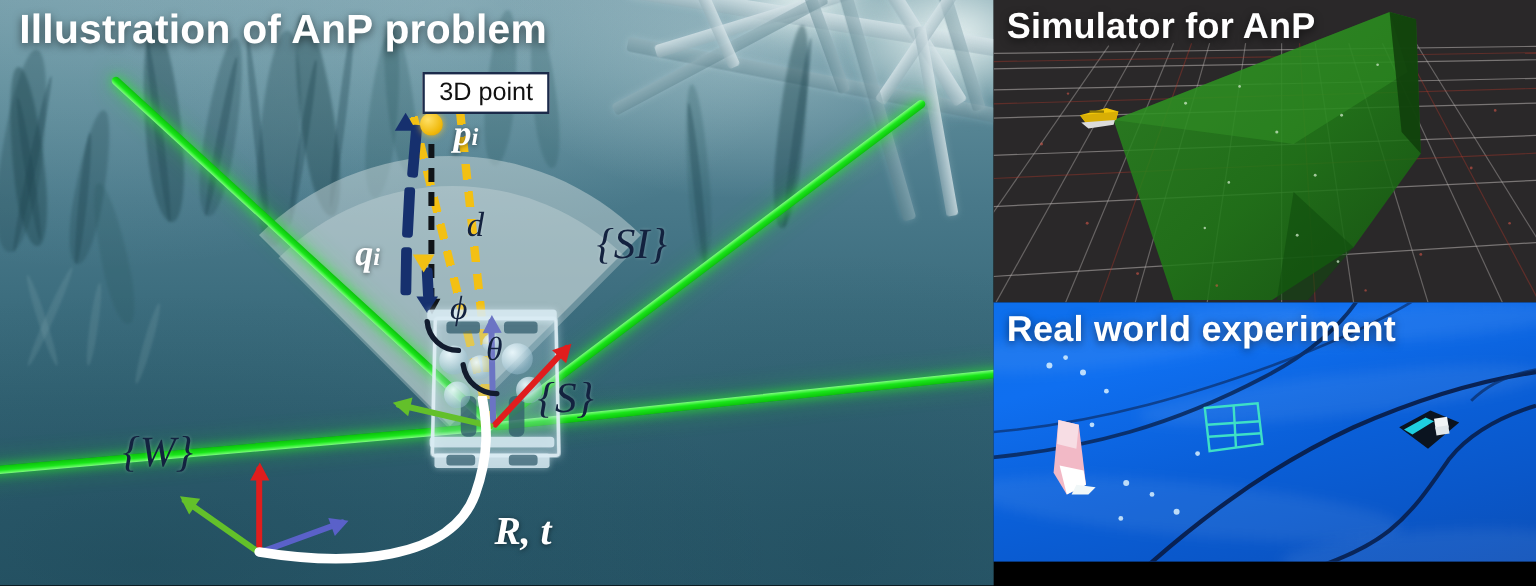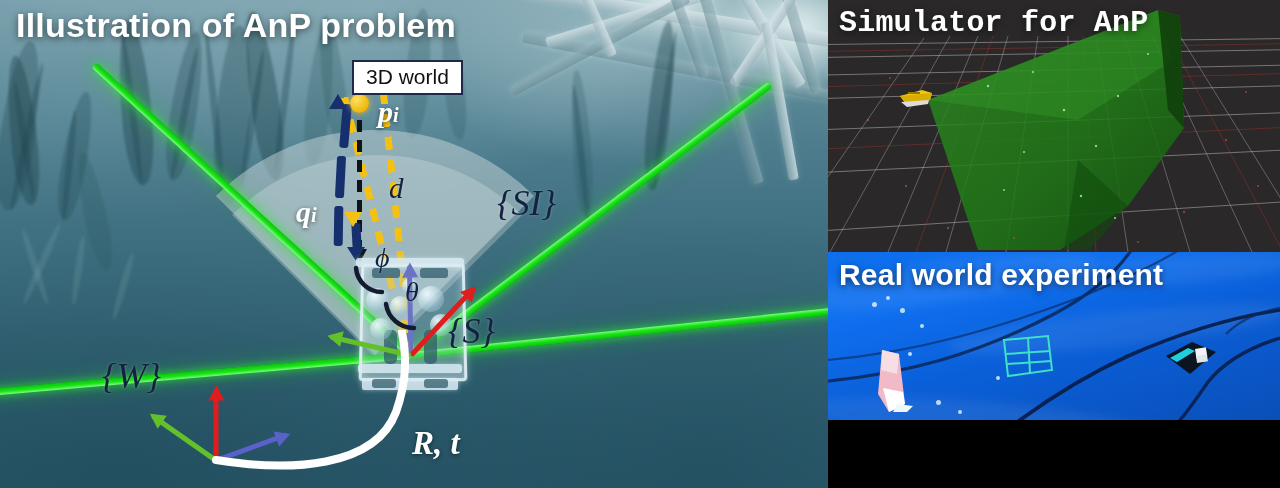--- a/index.html
+++ b/index.html
@@ -98,21 +98,21 @@
   
   .ptitle{position:absolute;color:#fff;font-weight:bold;letter-spacing:.2px;
     font-family:"Liberation Sans",sans-serif;text-shadow:0 2px 7px rgba(0,0,0,.55);}
 
   
   #sim-panel{position:absolute;left:828px;top:0;width:452px;height:252px;overflow:hidden;background:#2a2829;}
   .sim-grid{position:absolute;inset:0;}
   .auv{position:absolute;}
 
   
-  #real-panel{position:absolute;left:828px;top:252px;width:452px;height:168px;overflow:hidden;
+  #real-panel{position:absolute;left:828px;top:252px;width:452px;height:216px;overflow:hidden;
     background:linear-gradient(165deg,#0d6fec 0%,#0f6ff0 25%,#0a5fd8 55%,#0a57c9 78%,#0b4fb8 100%);text-align:center;}
   .wave{position:absolute;background:rgba(255,255,255,.07);filter:blur(5px);border-radius:50%;}
   .bubble{position:absolute;border-radius:50%;background:rgba(225,245,255,.82);filter:blur(.3px);}
 </style>
 </head>
 <body>
 
 <div id="root">
 
   <div id="left-panel">
@@ -227,21 +227,21 @@
       <path d="M 36 130 C 110 142, 195 138, 216 82 C 228 48, 226 24, 222 2" stroke="#ffffff" stroke-width="8" fill="none" stroke-linecap="round"></path>
     </svg>
 
     <svg style="position:absolute;left:348px;top:258px;width:70px;height:60px;">
       <path d="M 8 10 A 26 26 0 0 0 34 34" stroke="#121c2e" stroke-width="4.5" fill="none" stroke-linecap="round"></path>
     </svg>
     <svg style="position:absolute;left:380px;top:290px;width:70px;height:60px;">
       <path d="M 6 14 A 28 28 0 0 0 34 38" stroke="#121c2e" stroke-width="4.5" fill="none" stroke-linecap="round"></path>
     </svg>
 
-    <div class="boxlabel" style="left:352px;top:60px;">3D world</div>
+    <div class="boxlabel" style="left:352px;top:60px;">3D point</div>
 
     <div class="mathlbl light" style="left:378px;top:95px;font-size:30px;font-weight:bold;">
       <span>p</span><span class="sub">i</span>
     </div>
     <div class="mathlbl light" style="left:296px;top:195px;font-size:30px;font-weight:bold;">
       <span>q</span><span class="sub">i</span>
     </div>
     <div class="mathlbl dark" style="left:389px;top:172px;font-size:29px;">d</div>
     <div class="mathlbl dark" style="left:375px;top:242px;font-size:28px;">ϕ</div>
     <div class="mathlbl dark" style="left:405px;top:276px;font-size:28px;">θ</div>
@@ -326,21 +326,21 @@
           <circle cx="310" cy="242" r="1.0"></circle>
       </g>
     </svg>
 
     <svg class="auv" style="left:70px;top:86px;width:36px;height:24px;" viewBox="0 0 36 24">
       <polygon points="2,10 24,4 34,7 32,14 8,18" fill="#f2c80a"></polygon>
       <polygon points="2,10 8,18 32,14 34,7" fill="#d8ae05"></polygon>
       <polygon points="3,16 9,21 30,18 31,14" fill="#dcdcdc"></polygon>
       <rect x="10" y="6" width="12" height="2" fill="#8f7a05"></rect>
     </svg>
-    <div class="ptitle" style="left:11px;top:6px;font-size:30px;font-family:Liberation Mono, monospace;">Simulator for AnP</div>
+    <div class="ptitle" style="left:11px;top:6px;font-size:30px;">Simulator for AnP</div>
   </div>
 
   <div id="real-panel">
     <div class="wave" style="left:-30px;top:10px;width:300px;height:40px;transform:rotate(-8deg);"></div>
     <div class="wave" style="left:120px;top:60px;width:340px;height:34px;transform:rotate(-6deg);"></div>
     <div class="wave" style="left:200px;top:4px;width:280px;height:28px;transform:rotate(-4deg);"></div>
     <div class="wave" style="left:-20px;top:150px;width:360px;height:44px;transform:rotate(5deg);"></div>
     <div class="wave" style="left:240px;top:190px;width:260px;height:40px;transform:rotate(-3deg);"></div>
 
     <svg style="position:absolute;inset:0;width:452px;height:236px;" viewBox="0 0 452 236">

